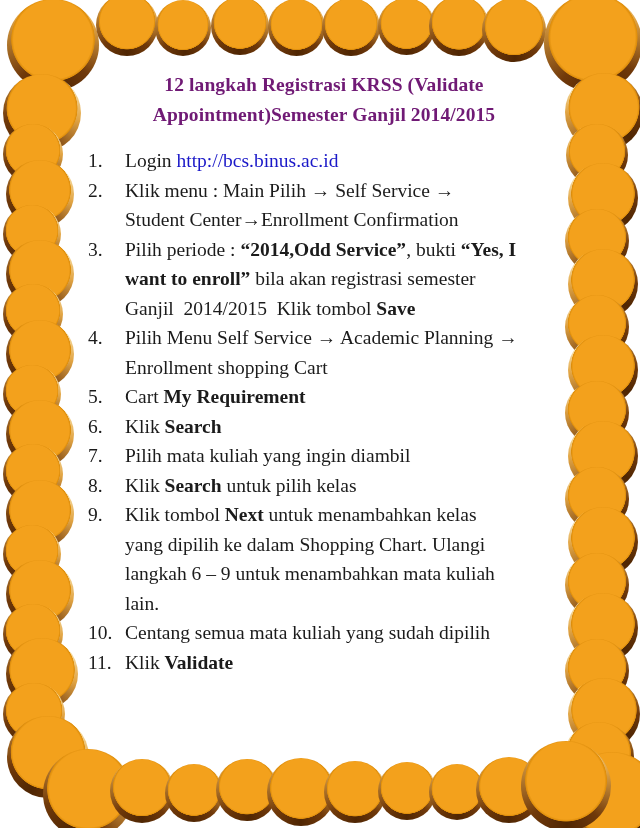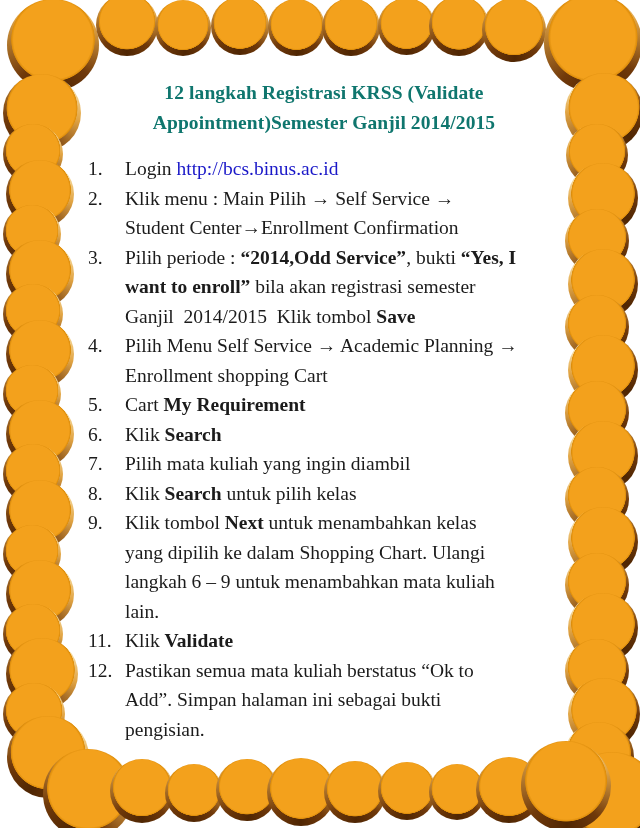--- a/index.html
+++ b/index.html
@@ -5,22 +5,22 @@
   html,body { margin:0; padding:0; }
   .stage {
     position:relative; width:640px; height:828px;
     background:#ffffff; overflow:hidden;
     font-family:"Liberation Serif","DejaVu Serif",serif;
   }
   #coin-layer { position:absolute; inset:0; z-index:1; }
   .coin { position:absolute; border-radius:50%; }
   .doc { position:absolute; left:88px; top:62px; width:472px; z-index:2; }
   .title {
-    margin:16px 0 17px 0; font-size:19.5px; line-height:29.5px;
-    font-weight:bold; text-align:center; white-space:pre-wrap; color:#0f766e;
+    margin:8px 0 17px 0; font-size:19.5px; line-height:29.5px;
+    font-weight:bold; text-align:center; white-space:pre-wrap; color:#701a75;
     letter-spacing:0.1px;
   }
   .list { font-size:19.5px; line-height:29.5px; color:#1b1b1b; }
   .row { display:flex; align-items:flex-start; }
   .num { flex:0 0 37px; width:37px; }
   .txt { white-space:pre-wrap; width:435px; }
   .txt b { font-weight:bold; }
   .lnk { color:var(--link,#1a18c8); cursor:pointer; }
 </style>
 </head>
@@ -124,24 +124,22 @@
           <span class="txt"><span>Klik </span><b>Search</b><span> untuk pilih kelas</span></span>
         </div>
         <div class="row">
           <span class="num">9.</span>
           <span class="txt"><span>Klik tombol </span><b>Next</b><span> untuk menambahkan kelas
 yang dipilih ke dalam Shopping Chart. Ulangi
 langkah 6 – 9 untuk menambahkan mata kuliah
 lain.</span></span>
         </div>
         <div class="row">
+          <span class="num">10.</span>
+          <span class="txt"><span>Centang semua mata kuliah yang sudah dipilih</span></span>
+        </div>
+        <div class="row">
           <span class="num">11.</span>
           <span class="txt"><span>Klik </span><b>Validate</b></span>
-        </div>
-        <div class="row">
-          <span class="num">12.</span>
-          <span class="txt"><span>Pastikan semua mata kuliah berstatus “Ok to
-Add”. Simpan halaman ini sebagai bukti
-pengisian.</span></span>
         </div>
       </div>
   </div>
 </div>
 
 </body></html>

